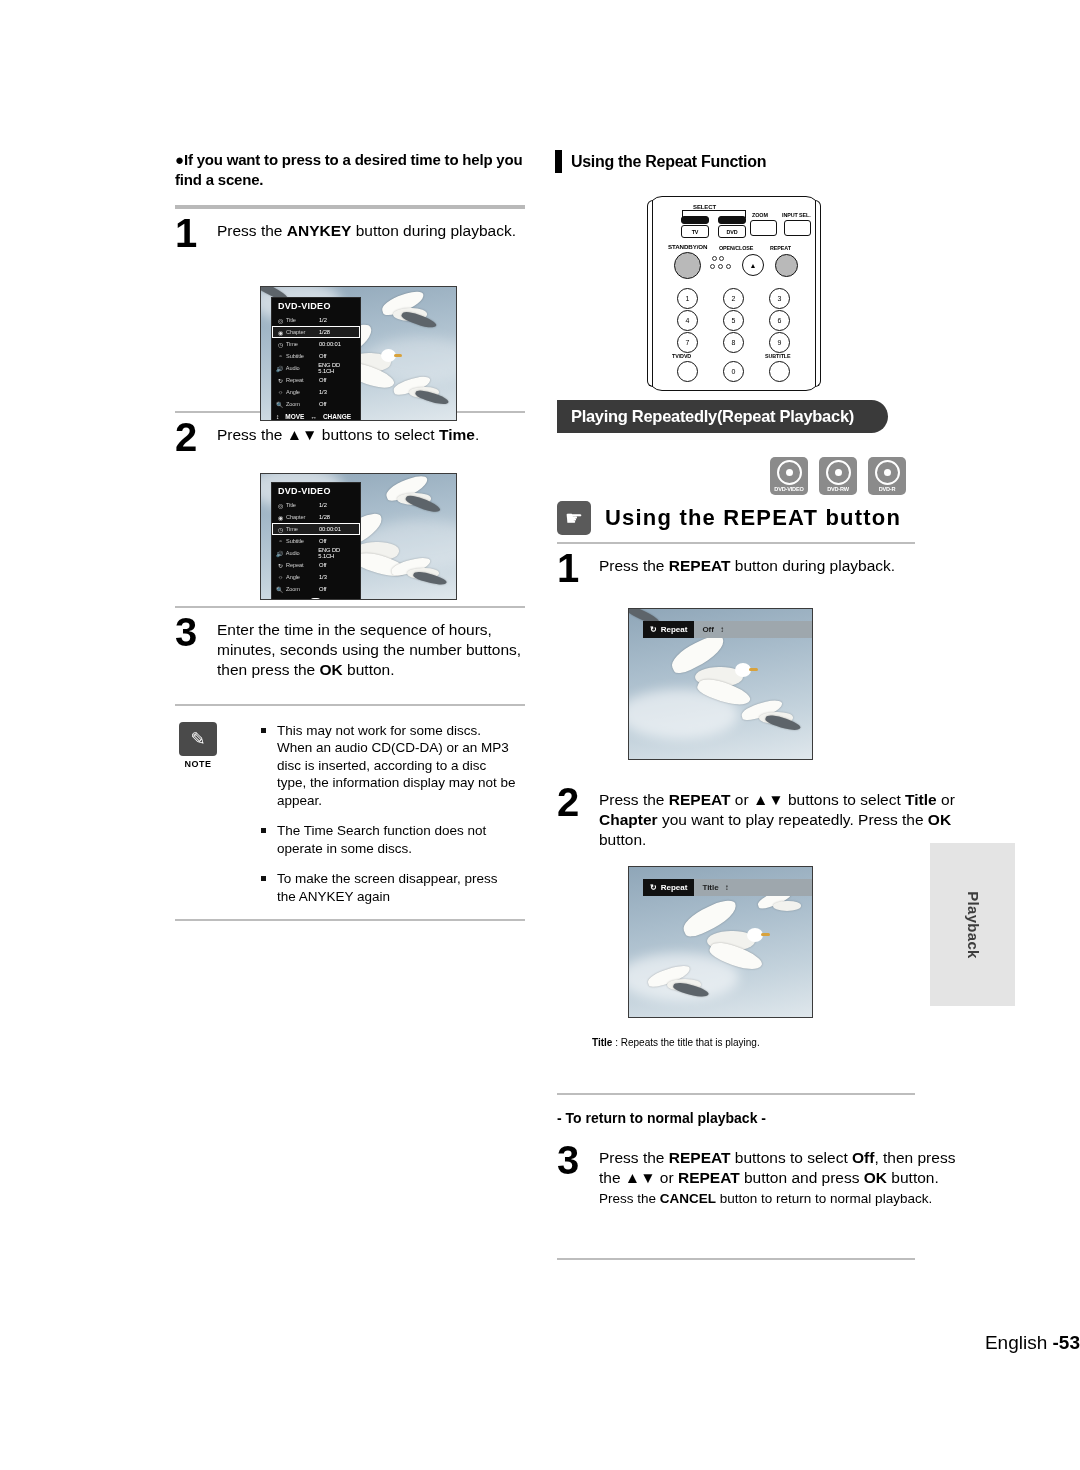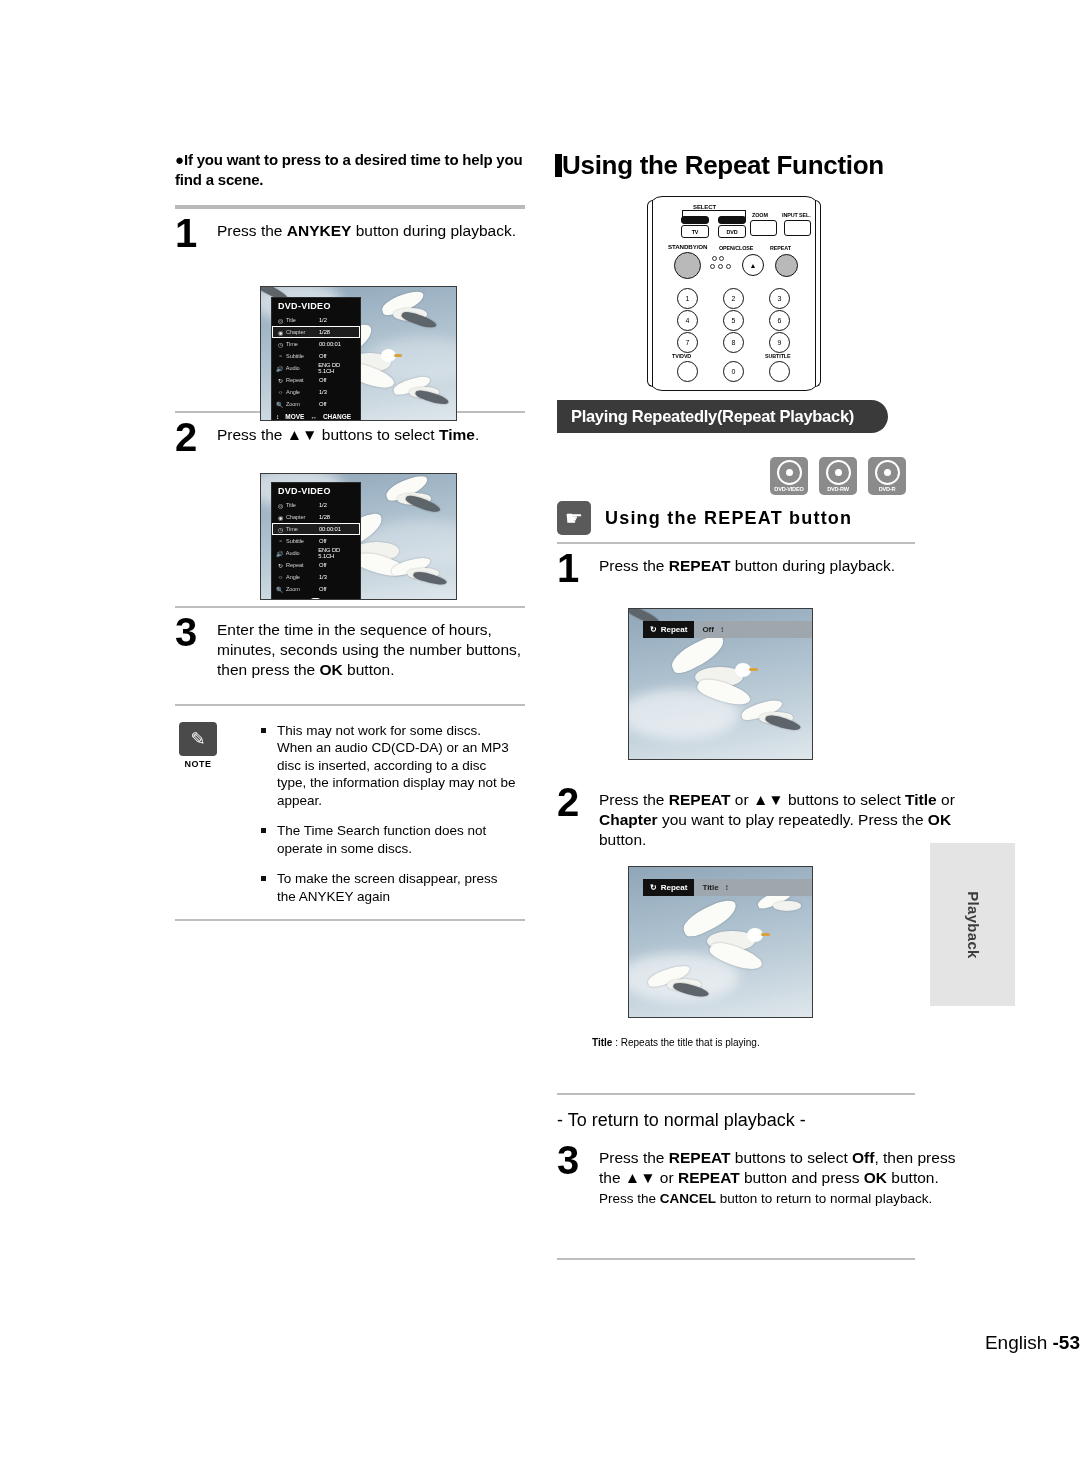--- a/index.html
+++ b/index.html
@@ -14,32 +14,32 @@
   .bullet-head .dot{display:inline-block;width:9px;}
   .hr{height:4px;background:#b9b9b9;margin:14px 0 12px 0;}
   .hr.thinner{height:2px;background:#bdbdbd;}
 
   .step{position:relative;padding-left:42px;margin-bottom:6px;}
   .step .num{position:absolute;left:0;top:-8px;font-size:40px;font-weight:bold;font-family:"Liberation Sans",sans-serif;line-height:1;}
   .step .txt{font-size:15.5px;line-height:1.28;}
   b{font-weight:bold;}
 
   
-  .sec-title{display:flex;align-items:center;font-size:26px;font-weight:bold;letter-spacing:-0.3px;}
+  .sec-title{display:flex;align-items:center;gap:9px;font-size:16px;font-weight:bold;letter-spacing:-0.3px;}
   .sec-title .bar{width:7px;height:23px;background:#000;display:inline-block;}
 
   .ribbon{position:relative;display:inline-block;background:#3a3a3a;color:#fff;font-size:16.5px;font-weight:bold;
           padding:7px 34px 7px 14px;border-radius:0 22px 22px 0;letter-spacing:-0.3px;}
   .ribbon-wrap{position:relative;}
   .ribbon-shadow{position:absolute;left:6px;top:6px;background:#cfcfcf;border-radius:0 22px 22px 0;
                  width:100%;height:100%;z-index:-1;}
 
   .subsec{display:flex;align-items:center;gap:14px;margin-top:6px;}
   .subsec .glyph{width:34px;height:34px;background:#5a5a5a;border-radius:5px;display:flex;align-items:center;justify-content:center;color:#fff;font-size:20px;}
-  .subsec .label{font-size:18px;font-weight:bold;letter-spacing:1.2px;}
+  .subsec .label{font-size:22px;font-weight:bold;letter-spacing:1.2px;}
 
   
   .discs{display:flex;gap:11px;justify-content:flex-end;margin:10px 0 4px 0;}
   .disc{width:38px;height:38px;background:#8b8b8b;border-radius:5px;display:flex;flex-direction:column;align-items:center;justify-content:center;color:#fff;}
   .disc .ring{width:21px;height:21px;border-radius:50%;border:2px solid #fff;display:flex;align-items:center;justify-content:center;}
   .disc .ring i{width:7px;height:7px;border-radius:50%;background:#fff;display:block;}
   .disc .cap{font-size:5.6px;font-weight:bold;letter-spacing:-0.2px;margin-top:1px;}
 
   
   .shot{position:relative;overflow:hidden;background:linear-gradient(170deg,#8fa6b8 0%,#a8bccb 35%,#c3d2dc 70%,#dfe7ec 100%);}
@@ -92,21 +92,21 @@
   .sidetab{position:absolute;left:930px;top:843px;width:85px;height:163px;background:#e4e4e4;}
   .sidetab span{position:absolute;left:50%;top:50%;transform:translate(-50%,-50%) rotate(90deg);
     font-size:15px;font-weight:bold;color:#3d3d3d;white-space:nowrap;letter-spacing:.3px;}
 
   .footer{position:absolute;left:0;top:1332px;width:1080px;text-align:right;padding-right:118px;
           font-size:19px;}
   .footer .en{font-weight:normal;}
   .footer .pg{font-weight:bold;}
 
   .defs-line{font-size:10px;line-height:1.45;}
-  .ret-title{font-size:18px;font-weight:normal;}
+  .ret-title{font-size:14px;font-weight:bold;}
 </style>
 </head>
 <body>
 
 <div class="page">
 
   <div class="col-left">
 
     <div class="bullet-head">
       <span class="dot">●</span><span>If you want to press to a desired time to help you find a scene.</span>

